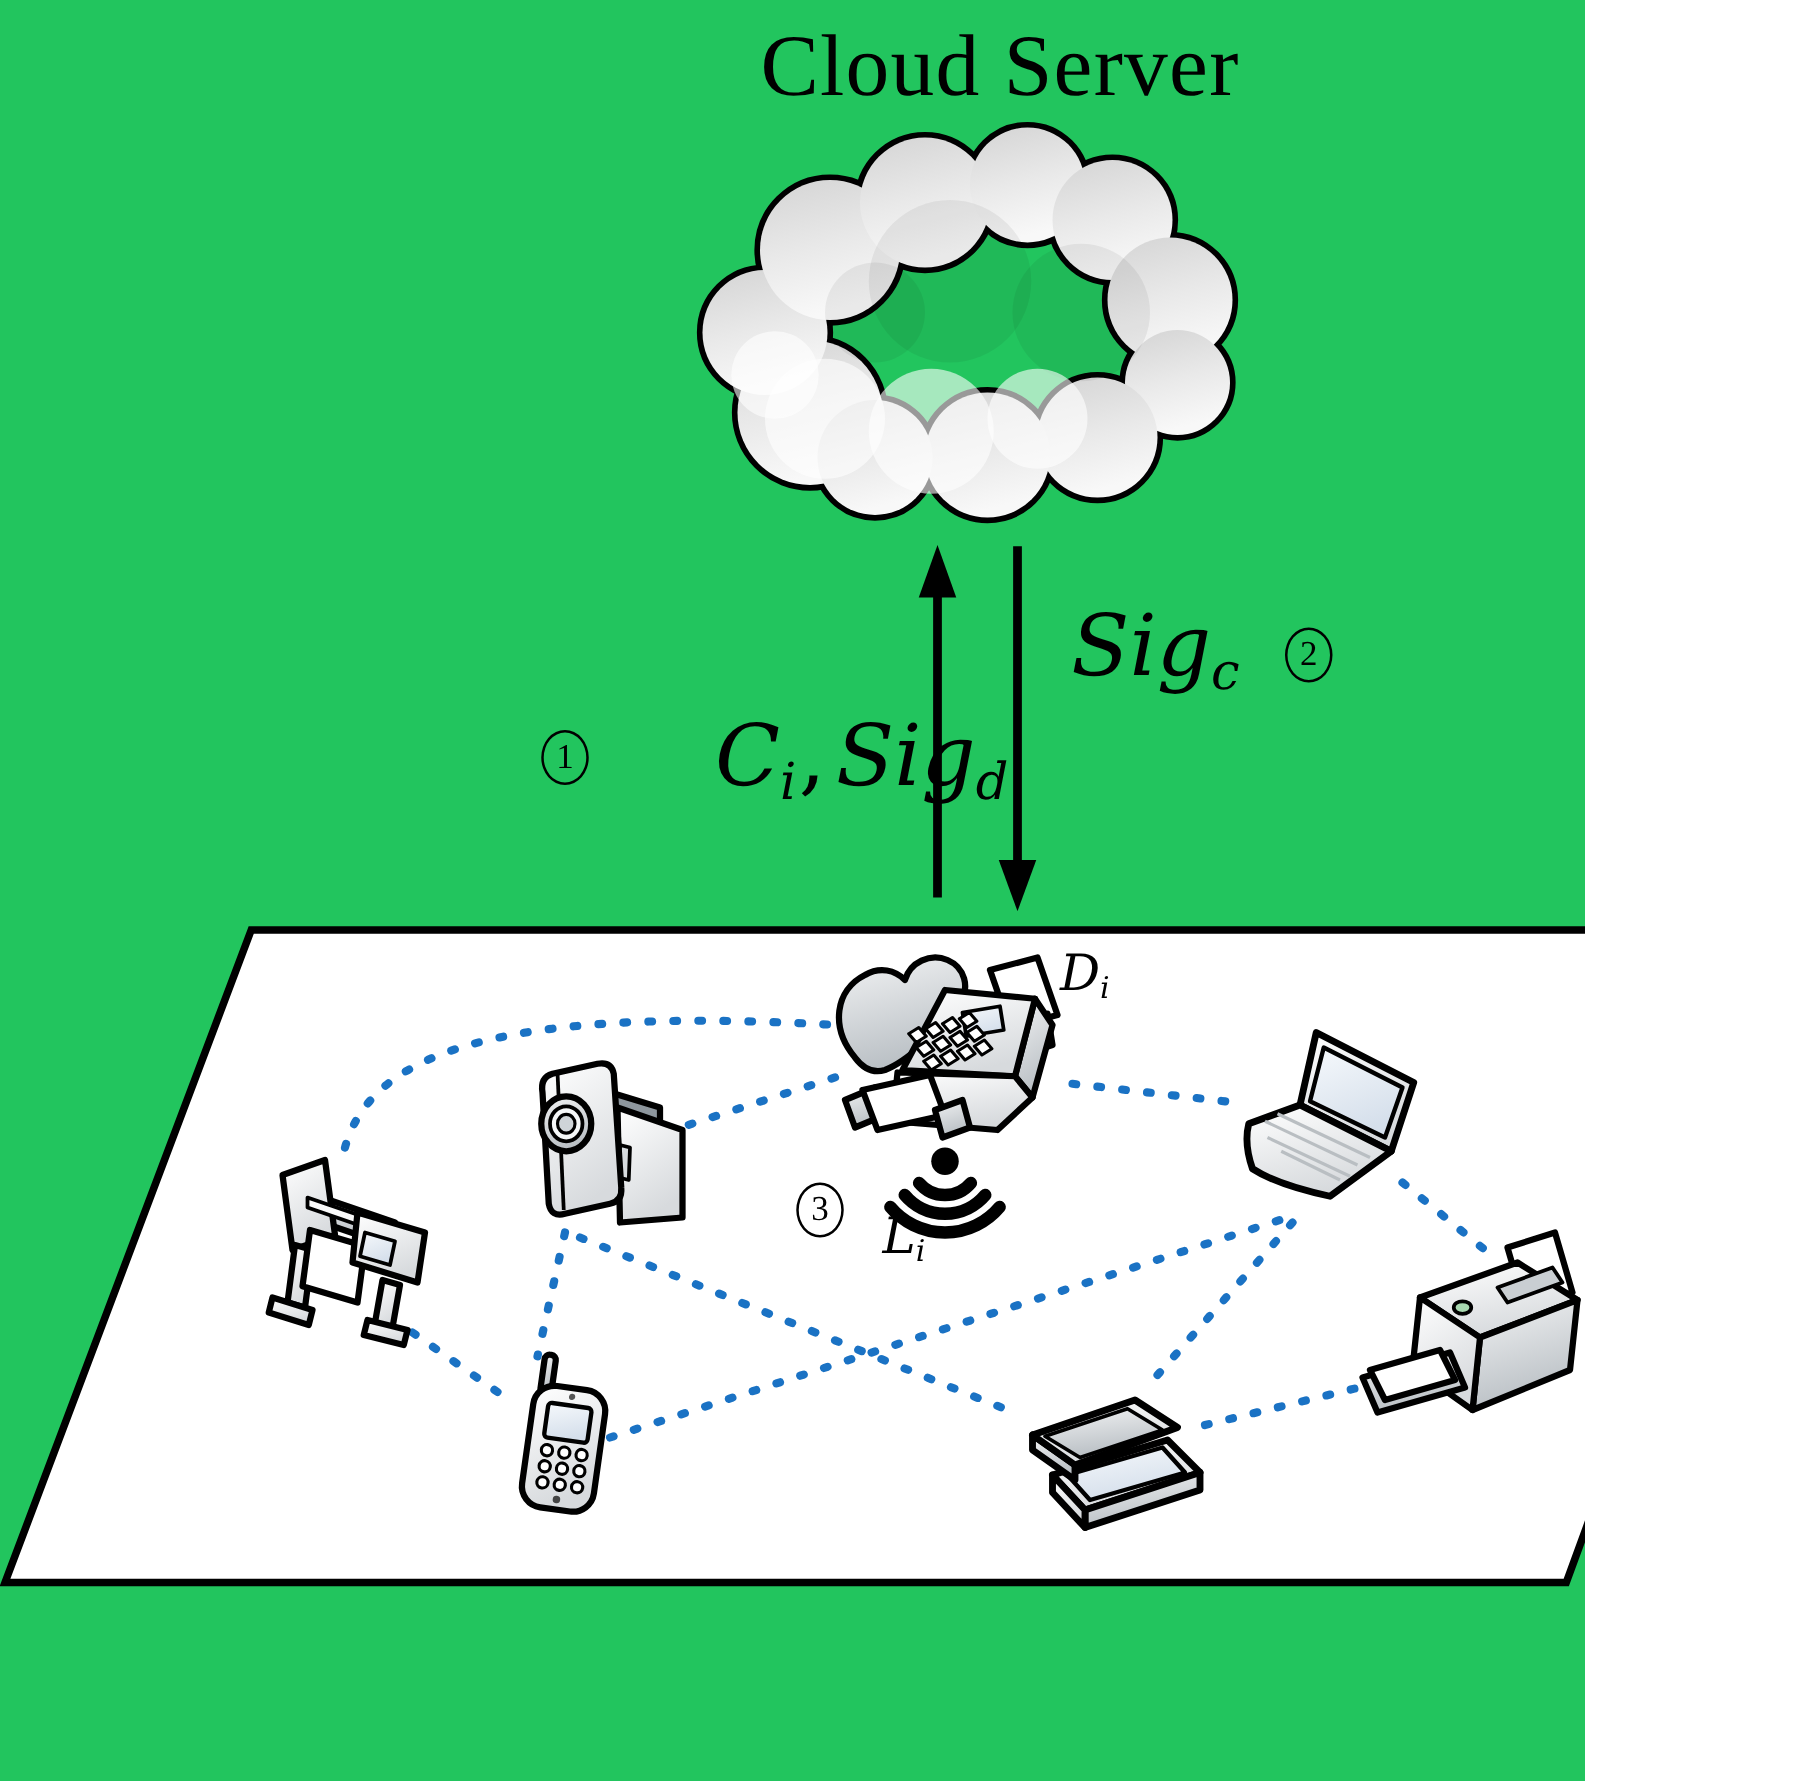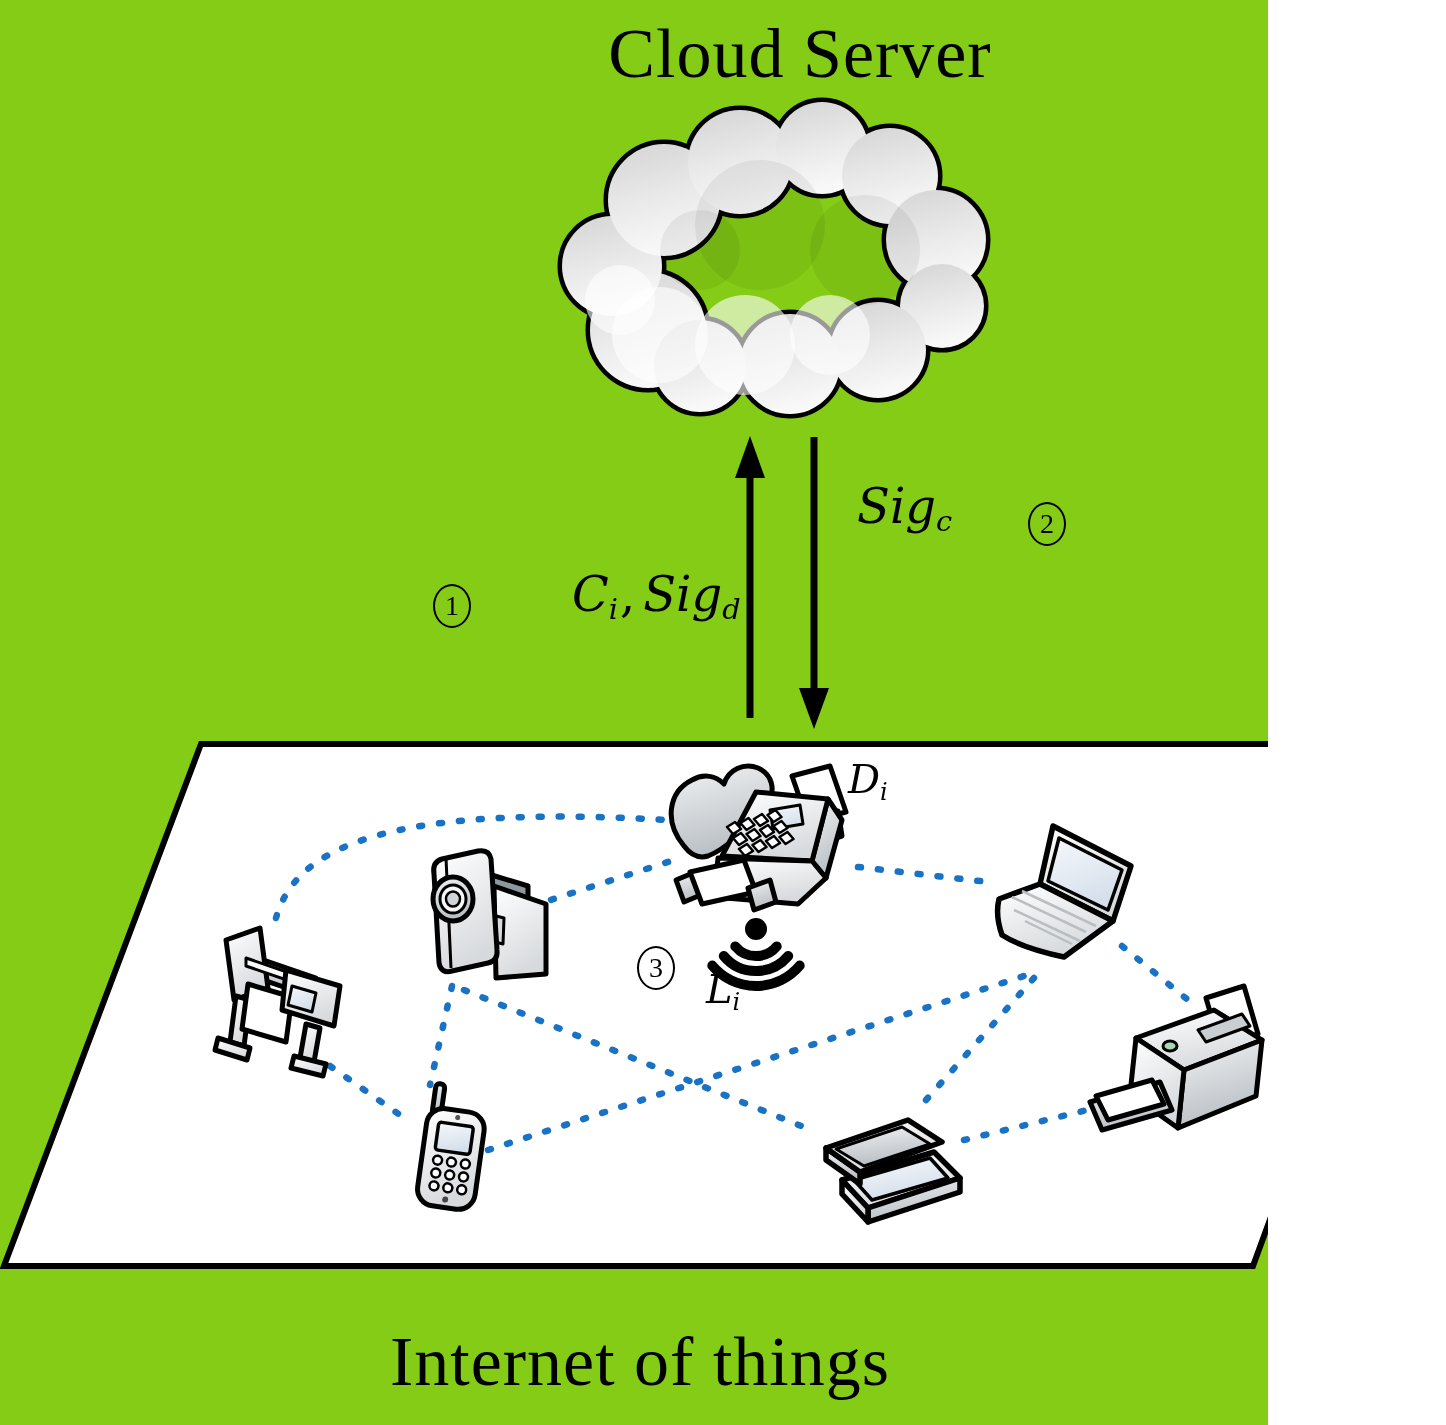--- a/index.html
+++ b/index.html
@@ -1,26 +1,26 @@
 <!DOCTYPE html>
 <html><head>
 <meta charset="utf-8">
 <style>
   html,body{margin:0;padding:0;background:#ffffff;}
-  .stage{position:relative;width:1268px;height:1425px;background:#84cc16;overflow:hidden;
+  .stage{position:relative;width:1268px;height:1425px;background:#22c55e;overflow:hidden;
          font-family:"Liberation Serif",serif;color:#000;}
   .stage svg{position:absolute;left:0;top:0;}
   .overlay{position:absolute;left:0;top:0;width:100%;height:100%;pointer-events:none;}
   .title{position:absolute;left:520px;top:14px;width:560px;text-align:center;
          font-size:70px;letter-spacing:1px;white-space:nowrap;}
   .caption{position:absolute;left:318px;top:1322px;width:644px;text-align:center;
          font-size:70px;letter-spacing:1px;white-space:nowrap;}
   .math{position:absolute;font-family:"DejaVu Serif",serif;font-style:italic;white-space:nowrap;}
   .math sub{font-size:0.60em;vertical-align:-0.28em;letter-spacing:0;}
-  .m56{font-size:48px;}
+  .m56{font-size:68px;}
   .m60{font-size:40px;}
   .comma{font-style:normal;margin:0 8px 0 2px;}
   .circled{position:absolute;box-sizing:border-box;width:38px;height:44px;
            border:2.5px solid #000;border-radius:50%;
            display:flex;align-items:center;justify-content:center;
            font-family:"Liberation Serif",serif;font-size:28px;font-style:normal;}
 </style>
 </head>
 <body>
 
@@ -230,16 +230,15 @@
     <span>D</span><sub>i</sub>
   </div>
 
   <div class="circled" style="left:637px;top:946px;">
     <span>3</span>
   </div>
   <div class="math m60" style="left:706px;top:966px;">
     <span>L</span><sub>i</sub>
   </div>
 
-  <div class="caption">Internet of things</div>
 </div>
 
 </div>
 
 </body></html>

